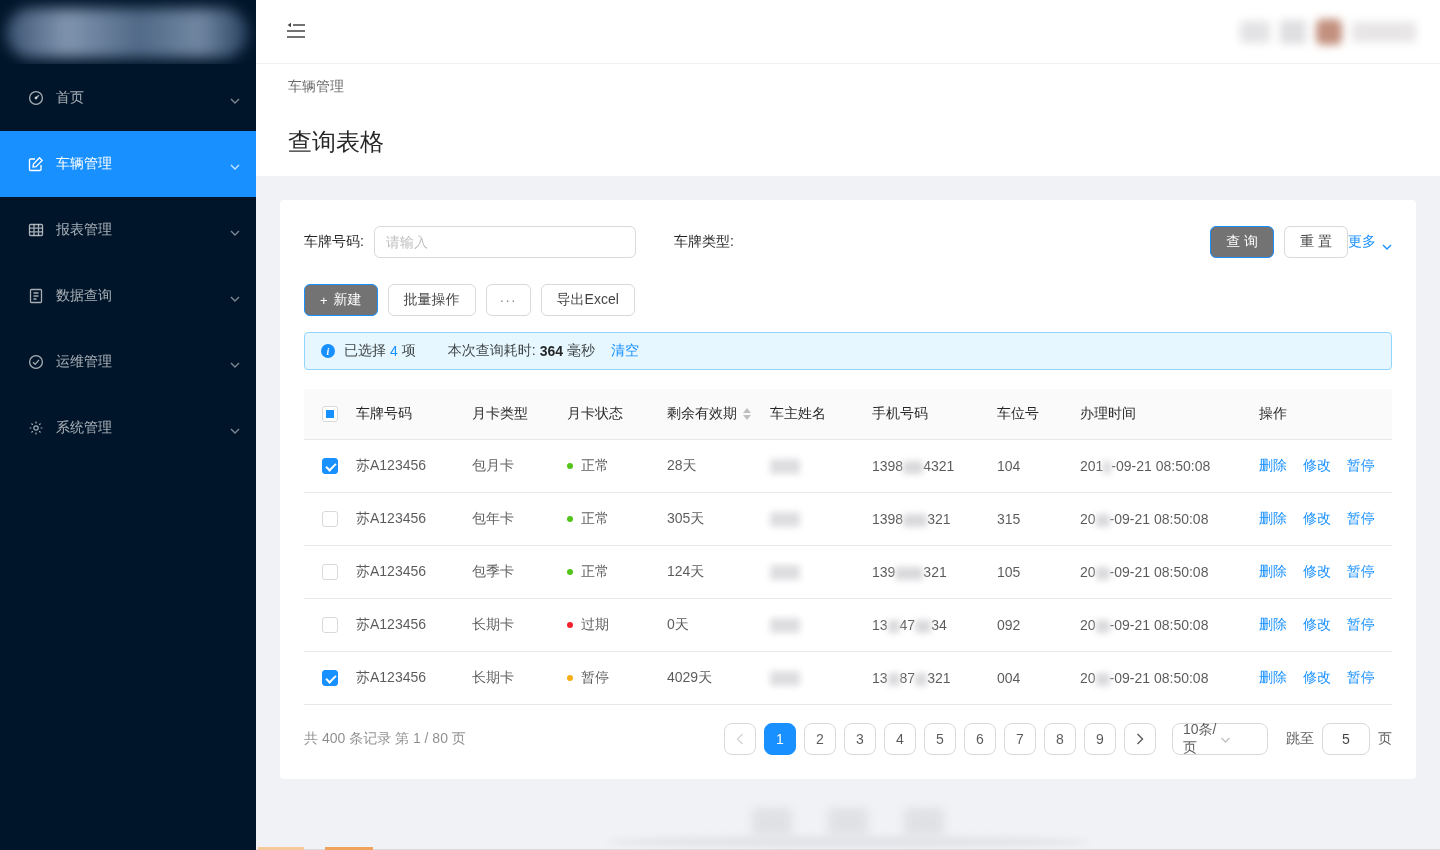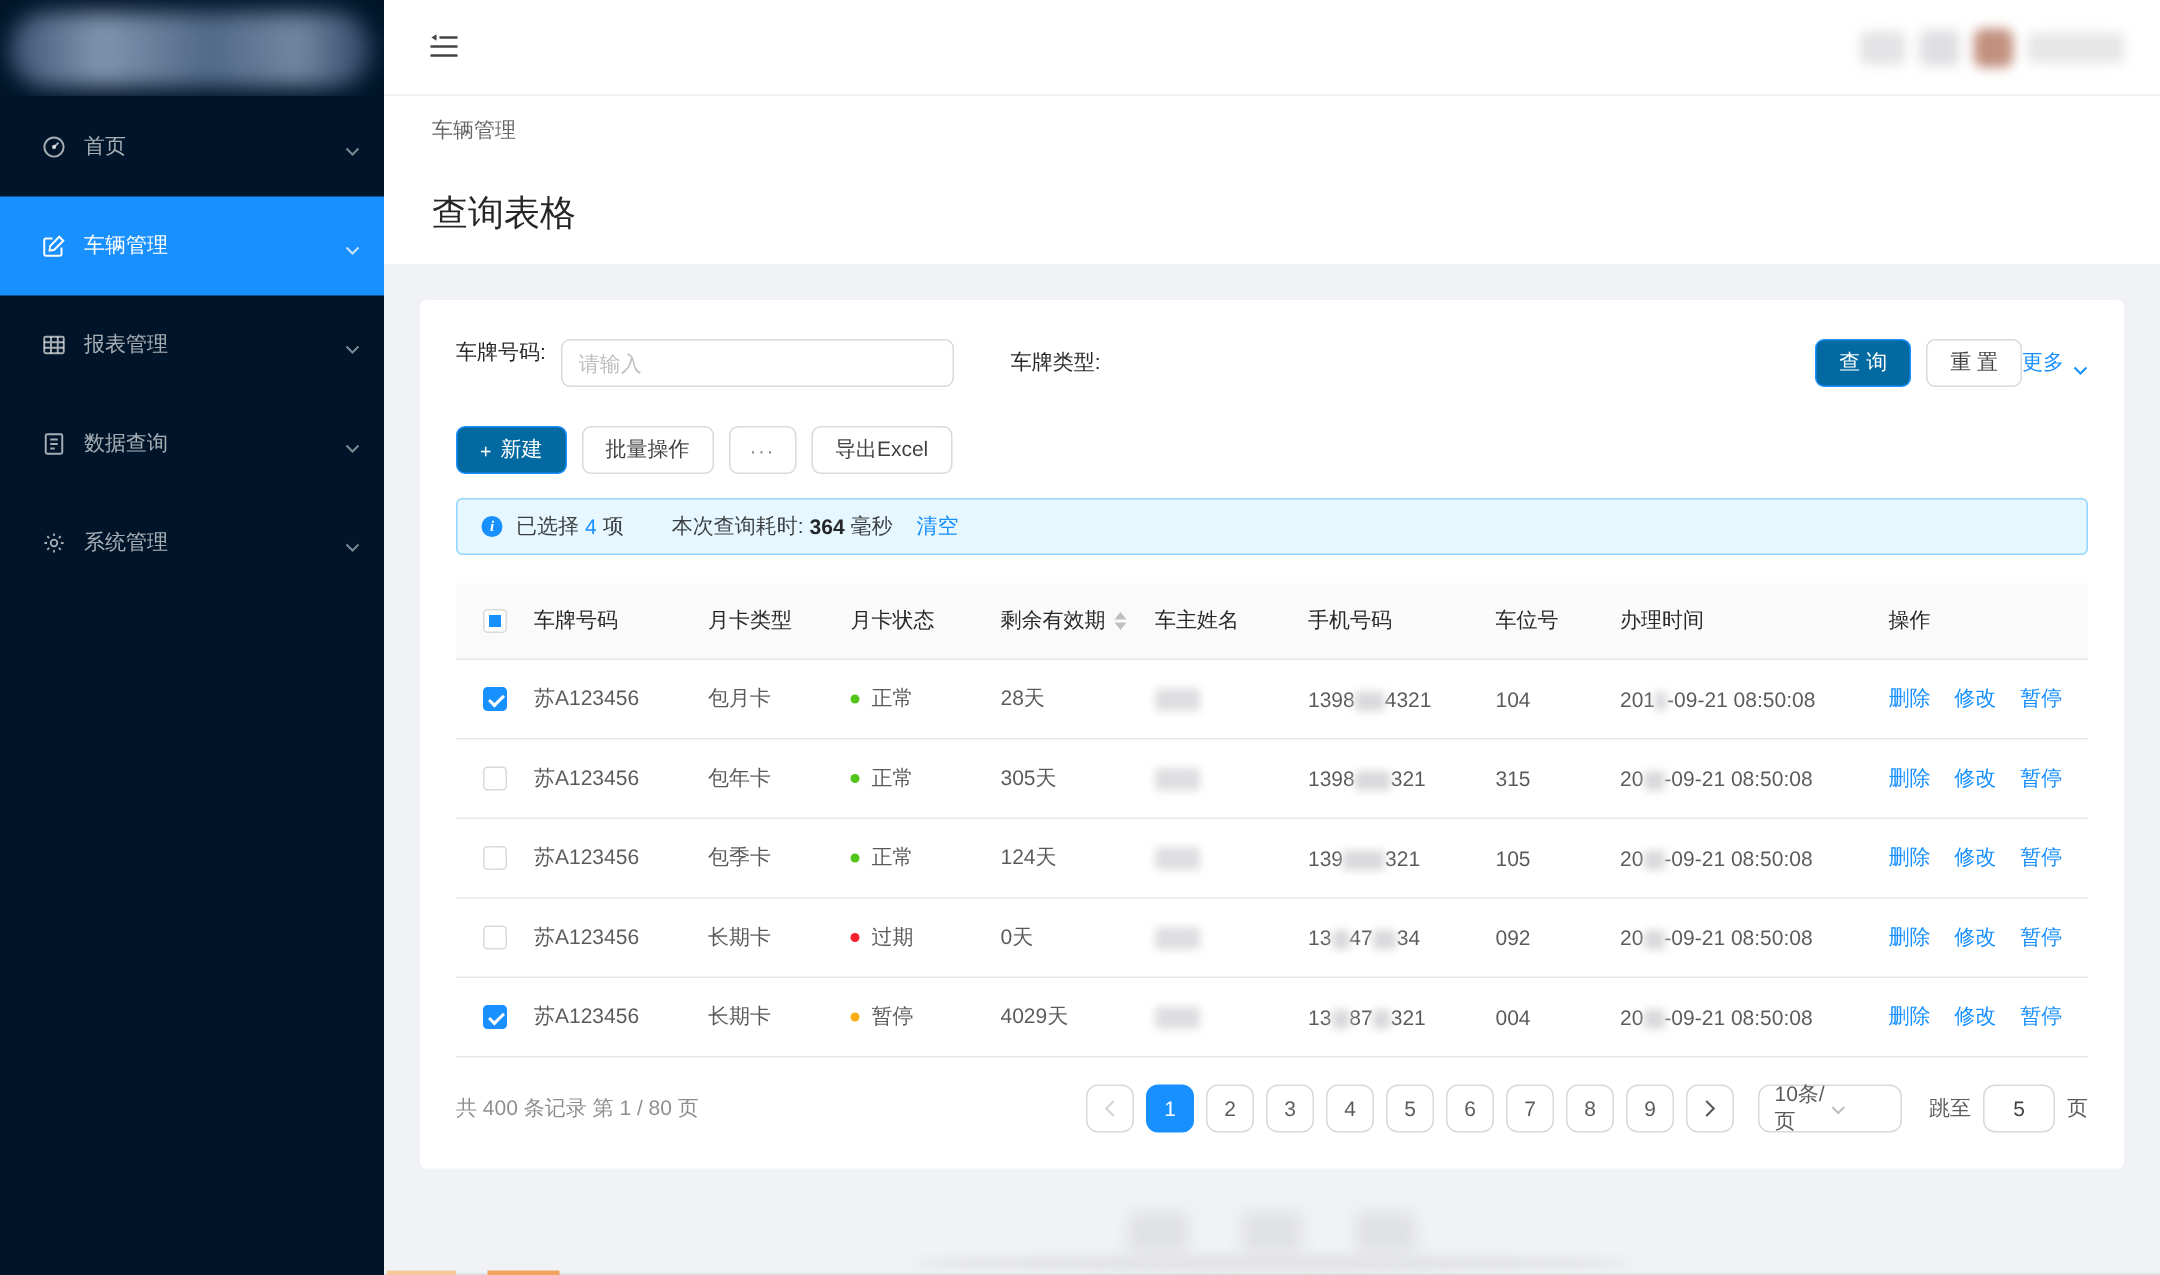--- a/index.html
+++ b/index.html
@@ -35,36 +35,36 @@
 
   .page-header { background:#fff; padding:14px 32px 18px 32px; flex:0 0 auto; }
   .breadcrumb { font-size:14px; color:rgba(0,0,0,.6); }
   .page-title { margin-top:30px; font-size:24px; color:rgba(0,0,0,.85); font-weight:500; }
 
   .content { flex:1; background:#f0f2f5; padding:24px; position:relative; overflow:hidden; }
   .card { background:#fff; border-radius:4px; padding:26px 24px 24px 24px; }
 
   
   .search-row { display:flex; align-items:center; }
-  .form-item { display:flex; }
+  .form-item { display:flex; align-items:center; }
   .form-label { color:rgba(0,0,0,.85); margin-right:10px; }
   .text-input { width:262px; height:32px; border:1px solid #d9d9d9; border-radius:6px; padding:0 11px;
     font-size:14px; color:rgba(0,0,0,.85); outline:none; font-family:inherit; }
   .text-input::placeholder { color:#bfbfbf; }
   .select-box { width:260px; height:32px; border:1px solid #d9d9d9; border-radius:6px; padding:0 11px;
     display:flex; align-items:center; background:#fff; cursor:pointer; }
   .select-box .sel-placeholder { color:#bfbfbf; flex:1; }
   .select-box .sel-arrow { color:#bfbfbf; }
   .gap-type { margin-left:38px; }
   .search-actions { margin-left:auto; display:flex; align-items:center; }
 
   .btn { height:32px; border-radius:6px; border:1px solid #d9d9d9; background:#fff; padding:0 15px;
     font-size:14px; color:rgba(0,0,0,.75); display:inline-flex; align-items:center; justify-content:center;
     cursor:pointer; font-family:inherit; }
-  .btn-primary { background:#0369a1; border-color:#1890ff; color:#fff; }
+  .btn-primary { background:#737373; border-color:#1890ff; color:#fff; }
   .link { color:#1890ff; cursor:pointer; text-decoration:none; }
   .more-link { display:inline-flex; align-items:center; gap:6px; }
   .chev-blue { width:10px; height:10px; color:#1890ff; margin-top:2px; }
 
   
   .toolbar-row { display:flex; align-items:center; margin-top:26px; }
   .toolbar-row .btn + .btn { margin-left:10px; }
   .btn-ellipsis { padding:0 13px; color:#8c8c8c; letter-spacing:1px; }
   .export-btn { margin-left:auto; }
   .plus { font-size:13px; margin-right:6px; font-weight:400; }
@@ -194,20 +194,33 @@
             <path d="M5.5 5 h5 M5.5 8 h5 M5.5 11 h3"></path>
         </svg>
         </span>
       <span class="mi-label">数据查询</span>
       <span class="chev">
         <svg viewBox="0 0 10 10" fill="none" stroke="currentColor" stroke-width="1.4">
             <polyline points="1,3 5,7 9,3"></polyline>
           </svg></span>
     </div>
 
+    <div class="menu-item">
+      <span class="mi-icon">
+        <svg viewBox="0 0 16 16" fill="none" stroke="currentColor" stroke-width="1.3">
+          <circle cx="8" cy="8" r="6.4"></circle>
+            <polyline points="5,8.2 7.2,10.4 11,5.8"></polyline>
+        </svg>
+        </span>
+      <span class="mi-label">运维管理</span>
+      <span class="chev">
+        <svg viewBox="0 0 10 10" fill="none" stroke="currentColor" stroke-width="1.4">
+            <polyline points="1,3 5,7 9,3"></polyline>
+          </svg></span>
+    </div>
 
 
     <div class="menu-item">
       <span class="mi-icon">
         <svg viewBox="0 0 16 16" fill="none" stroke="currentColor" stroke-width="1.2">
           <circle cx="8" cy="8" r="2.2"></circle>
           <path d="M8 1.6 v1.8 M12.5 3.5 l-1.3 1.3 M14.4 8 h-1.8 M12.5 12.5 l-1.3-1.3 M8 14.4 v-1.8 M3.5 12.5 l1.3-1.3 M1.6 8 h1.8 M3.5 3.5 l1.3 1.3"></path>
         </svg>
         </span>
       <span class="mi-label">系统管理</span>

